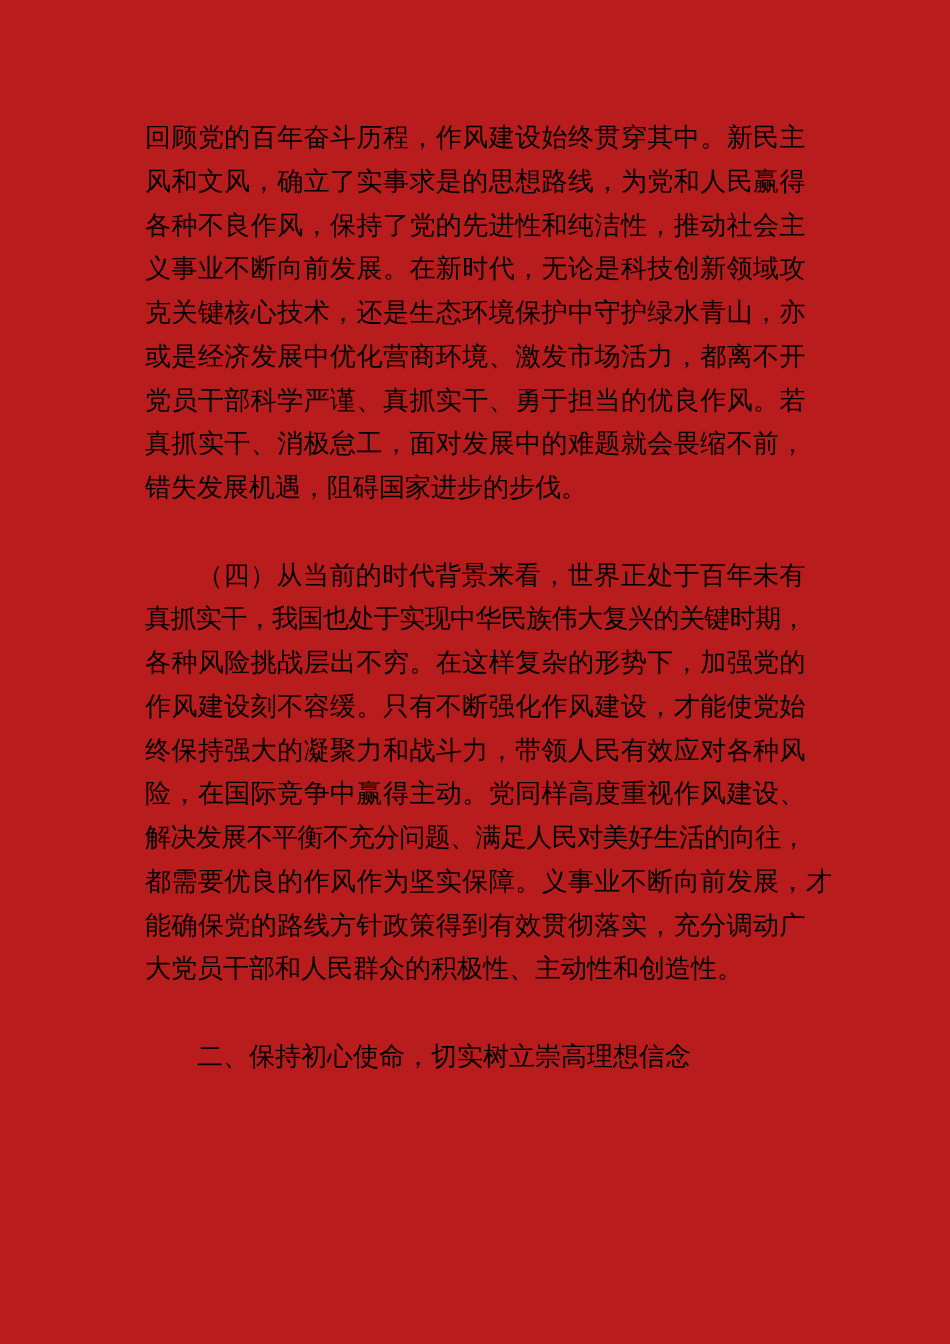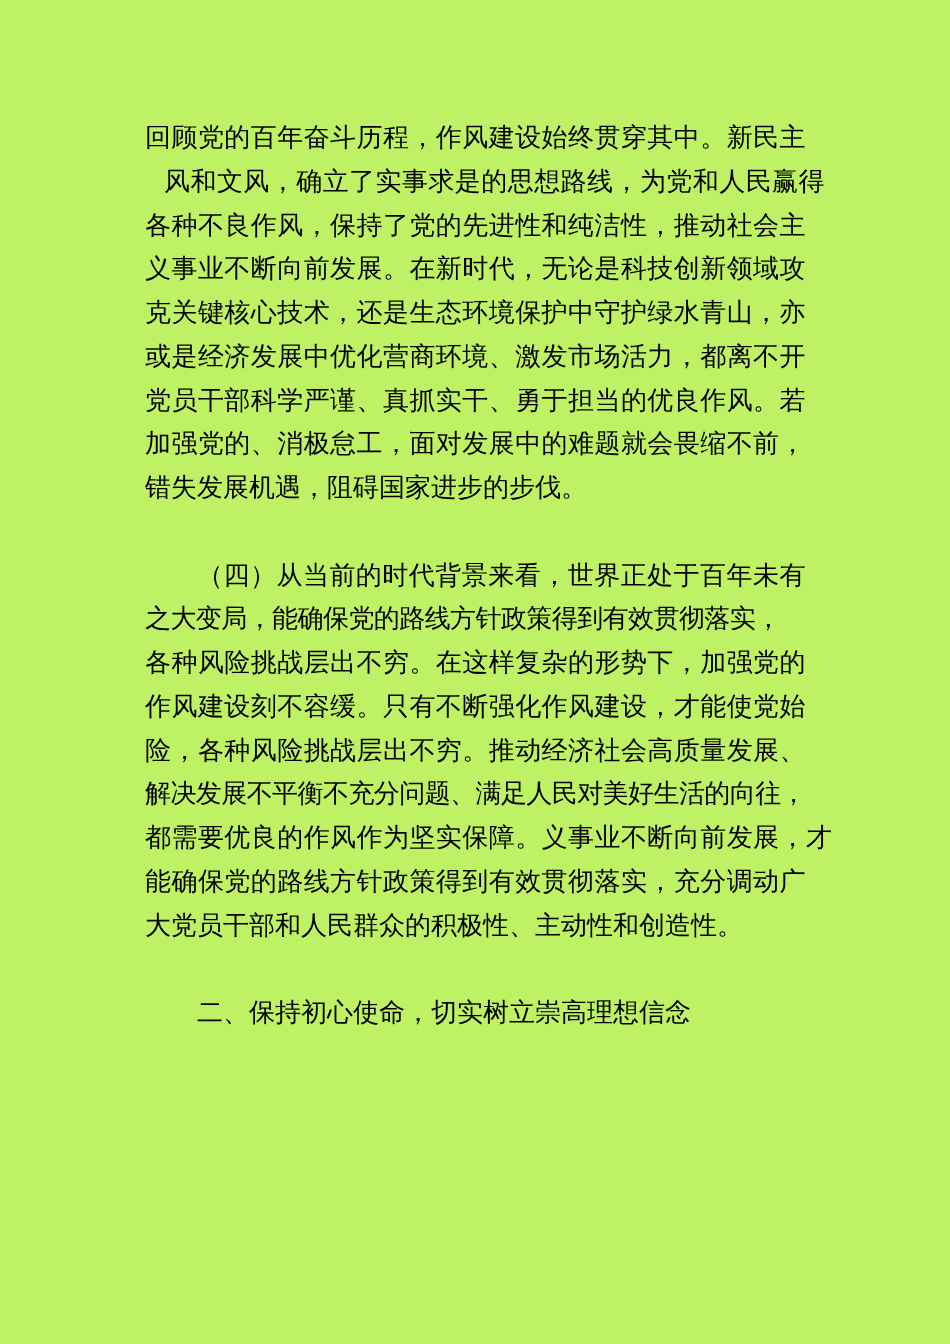--- a/index.html
+++ b/index.html
@@ -42,40 +42,41 @@
     display: inline-block;
     white-space: nowrap;
   }
   .heading .doc-line > span {
     font-weight: 400;
   }
 </style>
 </head>
 <body>
 
-<div class="page" style="background: #bef264;">
+<div class="page" style="background: #b91c1c;">
   <div class="doc-body" style="color: rgb(0, 0, 0);">
 
   <div class="para">
         <div class="doc-line fit"><span style="letter-spacing: 0.44px;">回顾党的百年奋斗历程，作风建设始终贯穿其中。新民主</span></div>
-        <div class="doc-line fit"><span style="letter-spacing: 0.44px; margin-left: 19px;">风和文风，确立了实事求是的思想路线，为党和人民赢得</span></div>
+        <div class="doc-line fit"><span style="letter-spacing: 0.44px;">风和文风，确立了实事求是的思想路线，为党和人民赢得</span></div>
         <div class="doc-line fit"><span style="letter-spacing: 0.44px;">各种不良作风，保持了党的先进性和纯洁性，推动社会主</span></div>
         <div class="doc-line fit"><span style="letter-spacing: 0.44px;">义事业不断向前发展。在新时代，无论是科技创新领域攻</span></div>
         <div class="doc-line fit"><span style="letter-spacing: 0.44px;">克关键核心技术，还是生态环境保护中守护绿水青山，亦</span></div>
         <div class="doc-line fit"><span style="letter-spacing: 0.44px;">或是经济发展中优化营商环境、激发市场活力，都离不开</span></div>
         <div class="doc-line fit"><span style="letter-spacing: 0.44px;">党员干部科学严谨、真抓实干、勇于担当的优良作风。若</span></div>
-        <div class="doc-line fit"><span style="letter-spacing: 0.44px;">加强党的、消极怠工，面对发展中的难题就会畏缩不前，</span></div>
+        <div class="doc-line fit"><span style="letter-spacing: 0.44px;">真抓实干、消极怠工，面对发展中的难题就会畏缩不前，</span></div>
         <div class="doc-line"><span>错失发展机遇，阻碍国家进步的步伐。</span></div>
       </div>
       <div class="para">
         <div class="doc-line indent fit"><span style="letter-spacing: 0.478261px;">（四）从当前的时代背景来看，世界正处于百年未有</span></div>
-        <div class="doc-line fit"><span style="letter-spacing: -0.576923px;">之大变局，能确保党的路线方针政策得到有效贯彻落实，</span></div>
+        <div class="doc-line fit"><span style="letter-spacing: -0.576923px;">真抓实干，我国也处于实现中华民族伟大复兴的关键时期，</span></div>
         <div class="doc-line fit"><span style="letter-spacing: 0.44px;">各种风险挑战层出不穷。在这样复杂的形势下，加强党的</span></div>
         <div class="doc-line fit"><span style="letter-spacing: 0.44px;">作风建设刻不容缓。只有不断强化作风建设，才能使党始</span></div>
-        <div class="doc-line fit"><span style="letter-spacing: 0.44px;">险，各种风险挑战层出不穷。推动经济社会高质量发展、</span></div>
+        <div class="doc-line fit"><span style="letter-spacing: 0.44px;">终保持强大的凝聚力和战斗力，带领人民有效应对各种风</span></div>
+        <div class="doc-line fit"><span style="letter-spacing: 0.44px;">险，在国际竞争中赢得主动。党同样高度重视作风建设、</span></div>
         <div class="doc-line fit"><span style="letter-spacing: -0.576923px;">解决发展不平衡不充分问题、满足人民对美好生活的向往，</span></div>
         <div class="doc-line fit"><span style="letter-spacing: 0.44px;">都需要优良的作风作为坚实保障。义事业不断向前发展，才</span></div>
         <div class="doc-line fit"><span style="letter-spacing: 0.44px;">能确保党的路线方针政策得到有效贯彻落实，充分调动广</span></div>
         <div class="doc-line"><span>大党员干部和人民群众的积极性、主动性和创造性。</span></div>
       </div>
       <div class="para heading">
         <div class="doc-line indent"><span>二、保持初心使命，切实树立崇高理想信念</span></div>
       </div>
     </div>
 </div>

